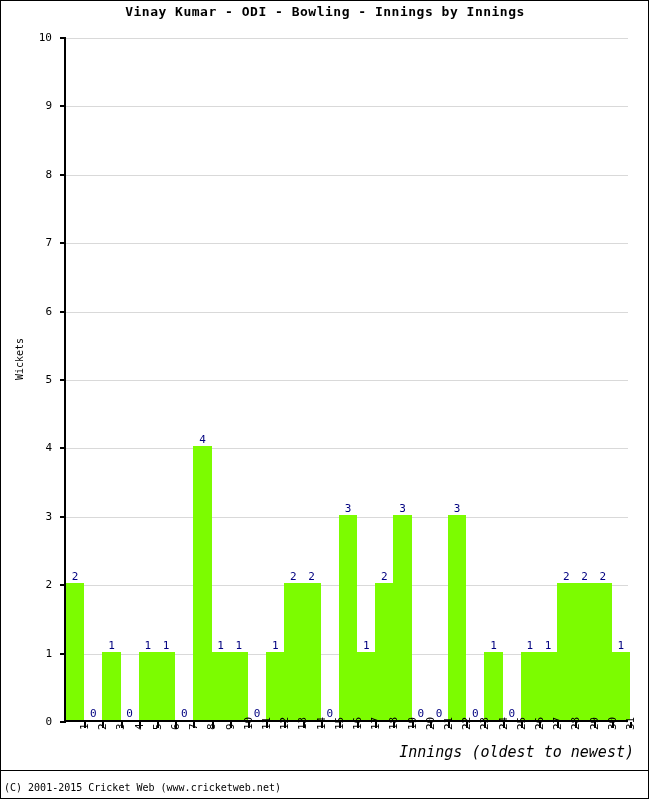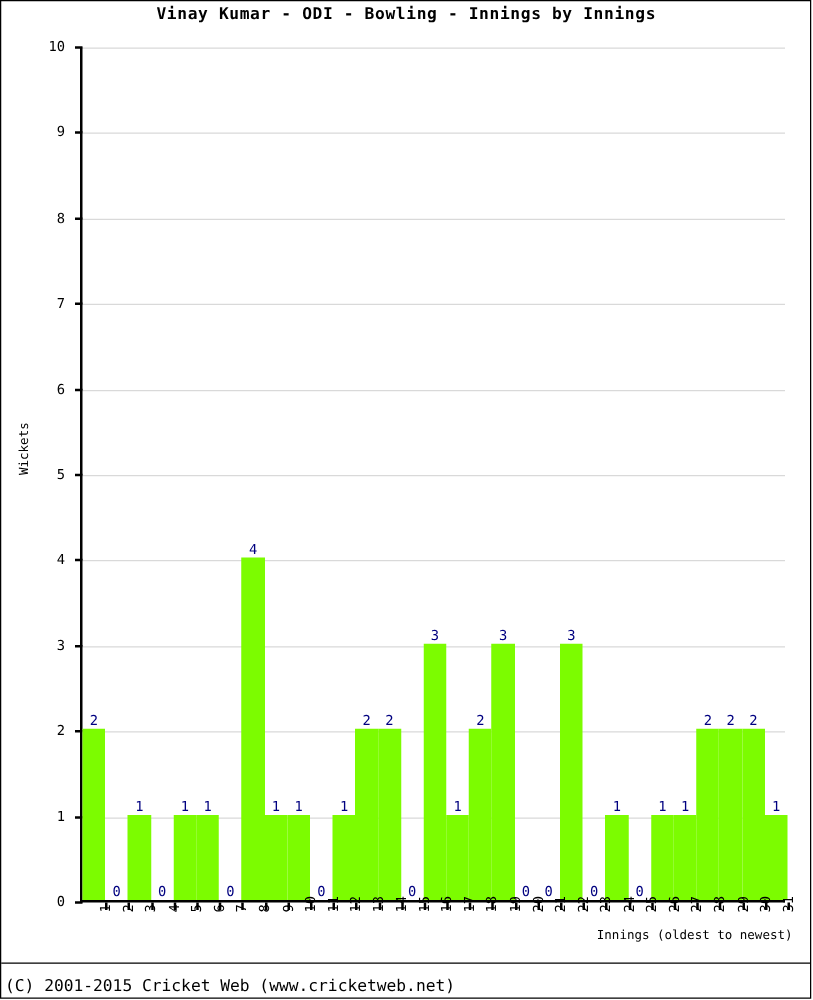--- a/index.html
+++ b/index.html
@@ -117,39 +117,40 @@
     transform: rotate(-90deg);
     transform-origin: left top;
   }
 
   #x-axis-label {
     position: absolute;
     left: 0;
     top: 743px;
     width: 634px;
     text-align: right;
-    font-size: 10px;
-    white-space: nowrap;
+    font-size: 15px;
+    white-space: nowrap;
+    font-style: italic;
   }
 
   
   #footer-separator {
     position: absolute;
     left: 1px;
     top: 770px;
     width: 647px;
     height: 1px;
     background: #000000;
   }
 
   #copyright {
     position: absolute;
     left: 4px;
     top: 782px;
-    font-size: 13px;
+    font-size: 10px;
     white-space: nowrap;
   }
 </style>
 </head>
 <body>
 
 <div id="page-frame"></div>
 
 <div id="chart-title">Vinay Kumar - ODI - Bowling - Innings by Innings</div>
 

